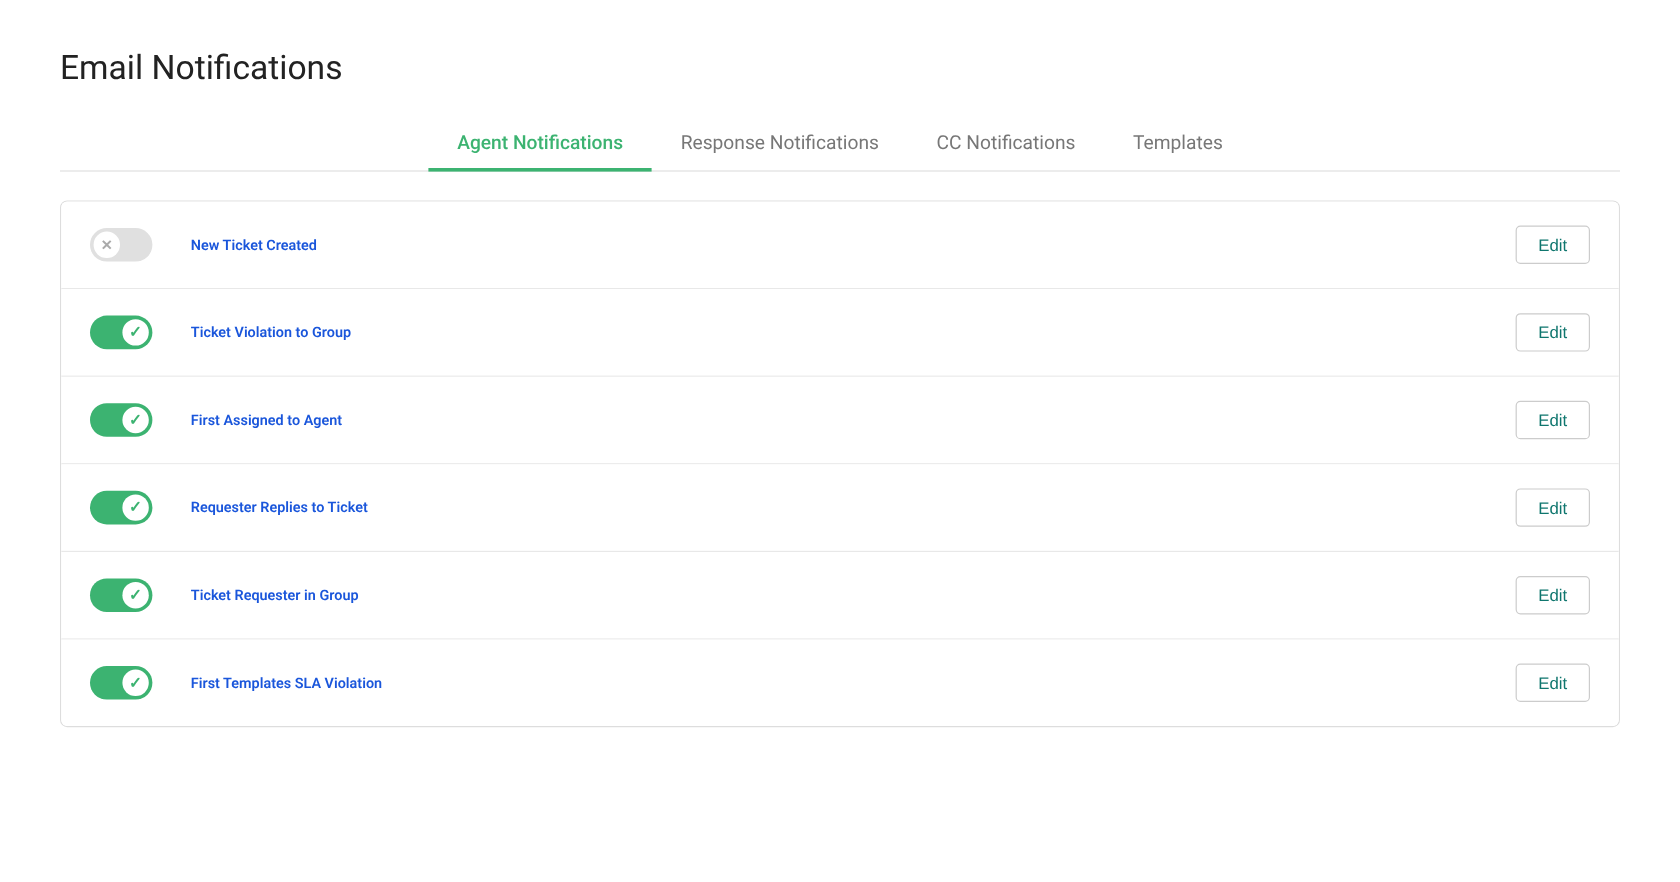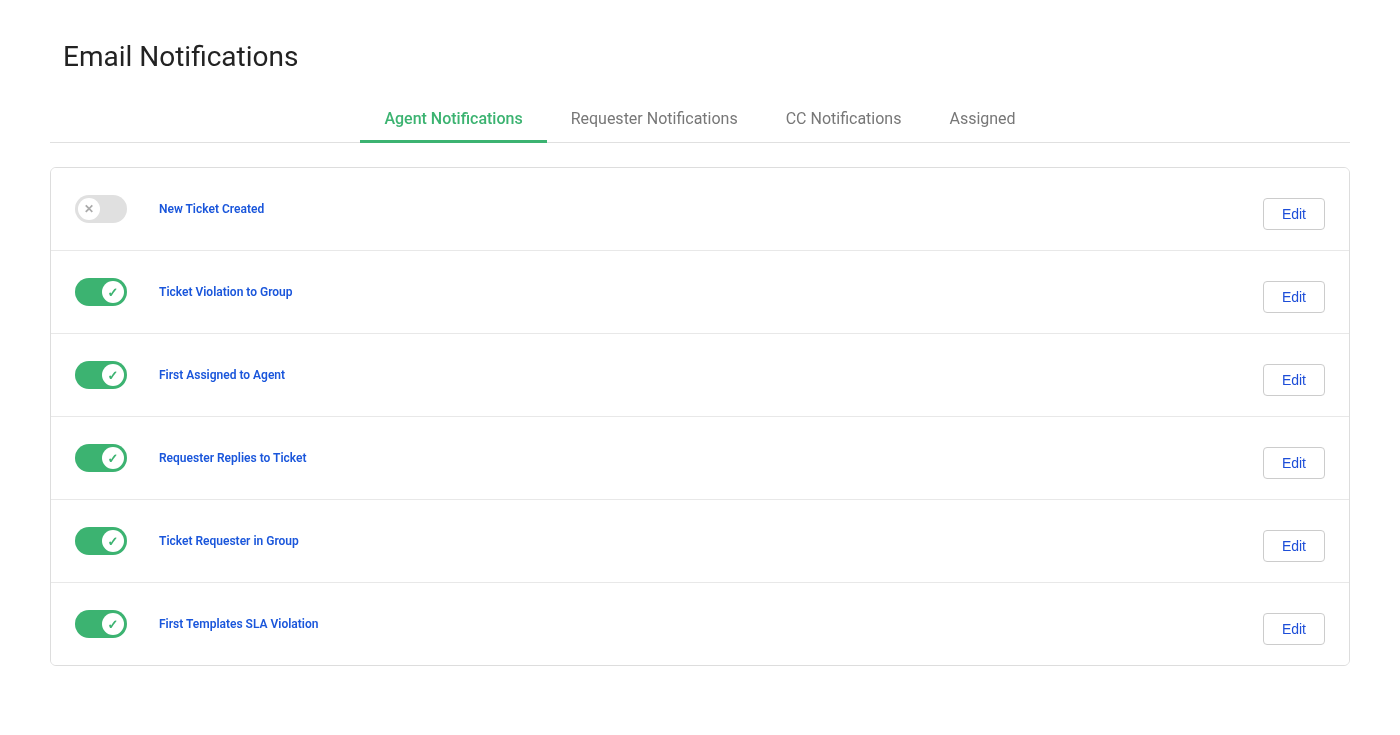--- a/index.html
+++ b/index.html
@@ -18,21 +18,20 @@
 
     .page-container {
       padding: 40px 50px 0 50px;
     }
 
     .page-title {
       font-size: 28px;
       font-weight: 400;
       color: #222;
       margin-bottom: 24px;
-      margin-left: 13px;
     }
 
     .tabs-container {
       display: flex;
       border-bottom: 1px solid #e0e0e0;
       margin-bottom: 24px;
       justify-content: center;
     }
 
     .tab {
@@ -135,39 +134,38 @@
       font-weight: 600;
       color: #1a56db;
       cursor: pointer;
     }
 
     .edit-btn {
       padding: 7px 18px;
       border: 1px solid #ccc;
       border-radius: 4px;
       background: #fff;
-      color: #1d4ed8;
+      color: #0f766e;
       font-size: 14px;
       cursor: pointer;
       flex-shrink: 0;
-      margin-top: 10px;
     }
   </style>
 </head>
 <body>
 
 <div class="page-container">
   <h1 class="page-title">Email Notifications</h1>
 
   <div class="tabs-container">
 
   <div class="tab active">Agent Notifications</div>
-      <div class="tab">Requester Notifications</div>
+      <div class="tab">Response Notifications</div>
       <div class="tab">CC Notifications</div>
-      <div class="tab">Assigned</div>
+      <div class="tab">Templates</div>
     </div>
 
   <div class="notifications-card">
 
   <div class="notification-row">
         <div class="toggle-wrapper">
           <div class="toggle off">
             <div class="toggle-knob">
               <span class="toggle-x">✕</span>
             </div>

